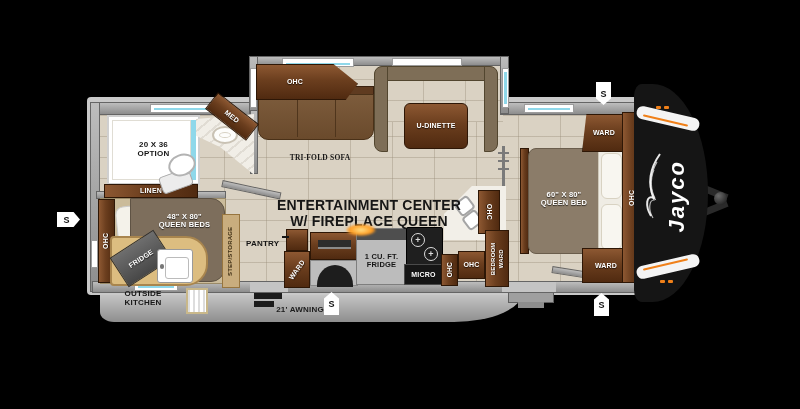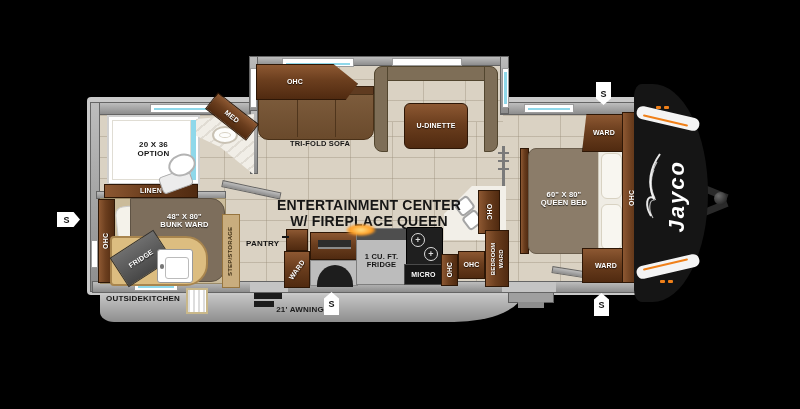--- a/index.html
+++ b/index.html
@@ -107,52 +107,52 @@
   <div class="abs" style="left:168px;top:154px;width:28px;height:22px;background:#fff;border:2px solid #b3b3b3;border-radius:50%;box-sizing:border-box;transform:rotate(-20deg);z-index:5;"></div>
 
   <div class="abs" style="left:100px;top:198px;width:126px;height:86px;background:#cbbc9b;border:1px solid #9a8a68;box-sizing:border-box;z-index:4;"></div>
   <div class="abs woodv ctr" style="left:98px;top:199px;width:17px;height:84px;z-index:5;">
     <span class="lbl w fs7 vlabel" style="transform:rotate(-90deg);">OHC</span>
   </div>
   <div class="abs" style="left:117px;top:206px;width:20px;height:46px;background:#f4f2ea;border:1px solid #ccc;border-radius:8px;transform:rotate(-6deg);z-index:5;"></div>
   <div class="abs" style="left:130px;top:198px;width:95px;height:84px;background:#7d6e5c;border:1px solid #5f5344;border-radius:0 14px 14px 0;box-sizing:border-box;z-index:5;">
     <div class="abs ctr" style="left:18px;top:6px;right:4px;height:32px;flex-direction:column;">
       <span class="lbl w fs75">48" X 80"</span>
-      <span class="lbl w fs75">BUNK WARD</span>
+      <span class="lbl w fs75">QUEEN BEDS</span>
     </div>
   </div>
   <div class="abs" style="left:110px;top:236px;width:98px;height:50px;background:#dcbd80;border:2px solid #a8854e;border-radius:4px 22px 22px 4px;box-sizing:border-box;z-index:6;"></div>
   <div class="abs ctr" style="left:115px;top:241px;width:50px;height:33px;background:linear-gradient(#6e6e6e,#474747);border:1px solid #2e2e2e;transform:rotate(-33deg);z-index:7;">
     <span class="lbl w fs7">FRIDGE</span>
   </div>
   <div class="abs" style="left:157px;top:249px;width:36px;height:34px;background:#fff;border:1px solid #9a9a9a;border-radius:3px;box-sizing:border-box;z-index:7;">
     <div class="abs" style="left:7px;top:7px;width:22px;height:20px;border:1px solid #bbb;border-radius:3px;"></div>
     <div class="abs" style="left:2px;top:14px;width:4px;height:5px;background:#777;border-radius:2px;"></div>
   </div>
   <div class="abs ctr" style="left:222px;top:214px;width:18px;height:74px;background:#c9ad7e;border:1px solid #97753f;box-sizing:border-box;z-index:5;">
     <span class="lbl fs6 vlabel" style="color:#3f2f15;transform:rotate(-90deg);">STEP/STORAGE</span>
   </div>
   <div class="abs" style="left:186px;top:288px;width:22px;height:26px;background:#fff;border:2px solid #c9b88a;box-sizing:border-box;
               background-image:repeating-linear-gradient(90deg,#ddd 0 2px,transparent 2px 5px);z-index:5;"></div>
-  <div class="abs ctr" style="left:106px;top:289px;width:74px;height:20px;flex-direction:row;z-index:6;">
+  <div class="abs ctr" style="left:106px;top:289px;width:74px;height:20px;flex-direction:column;z-index:6;">
     <span class="lbl d fs8">OUTSIDE</span>
     <span class="lbl d fs8">KITCHEN</span>
   </div>
 
   <div class="abs wood" style="left:256px;top:64px;width:102px;height:36px;clip-path:polygon(0 0,76% 0,100% 55%,88% 100%,0 100%);z-index:5;">
     <div class="abs ctr" style="left:8px;top:0;width:60px;height:100%;">
       <span class="lbl w fs7">OHC</span>
     </div>
   </div>
   <div class="abs" style="left:258px;top:86px;width:116px;height:10px;background:#5f3b20;border:1px solid #3a2210;box-sizing:border-box;z-index:4;"></div>
   <div class="abs" style="left:258px;top:94px;width:116px;height:46px;background:linear-gradient(#7d5c3c,#6a4a2c);border:1px solid #4a3118;border-radius:0 0 10px 10px;box-sizing:border-box;z-index:4;">
     <div class="abs" style="left:38px;top:2px;width:1px;height:40px;background:#4f351c;"></div>
     <div class="abs" style="left:76px;top:2px;width:1px;height:40px;background:#4f351c;"></div>
   </div>
-  <div class="abs ctr" style="left:278px;top:138px;width:84px;height:12px;z-index:6;">
+  <div class="abs ctr" style="left:278px;top:152px;width:84px;height:12px;z-index:6;font-family:Liberation Serif, serif;">
     <span class="lbl d fs75">TRI-FOLD SOFA</span>
   </div>
   <div class="abs" style="left:374px;top:66px;width:124px;height:15px;background:#7e6e57;border:1px solid #52462f;border-radius:10px 10px 0 0;box-sizing:border-box;z-index:4;"></div>
   <div class="abs" style="left:374px;top:66px;width:14px;height:86px;background:#7e6e57;border:1px solid #52462f;border-radius:8px 0 0 8px;box-sizing:border-box;z-index:4;"></div>
   <div class="abs" style="left:484px;top:66px;width:14px;height:86px;background:#7e6e57;border:1px solid #52462f;border-radius:0 8px 8px 0;box-sizing:border-box;z-index:4;"></div>
   <div class="abs wood ctr" style="left:404px;top:103px;width:64px;height:46px;border-radius:6px;z-index:5;">
     <span class="lbl w fs7">U-DINETTE</span>
   </div>
 
   <div class="abs ctr" style="left:276px;top:203px;width:186px;height:22px;flex-direction:column;z-index:6;">

